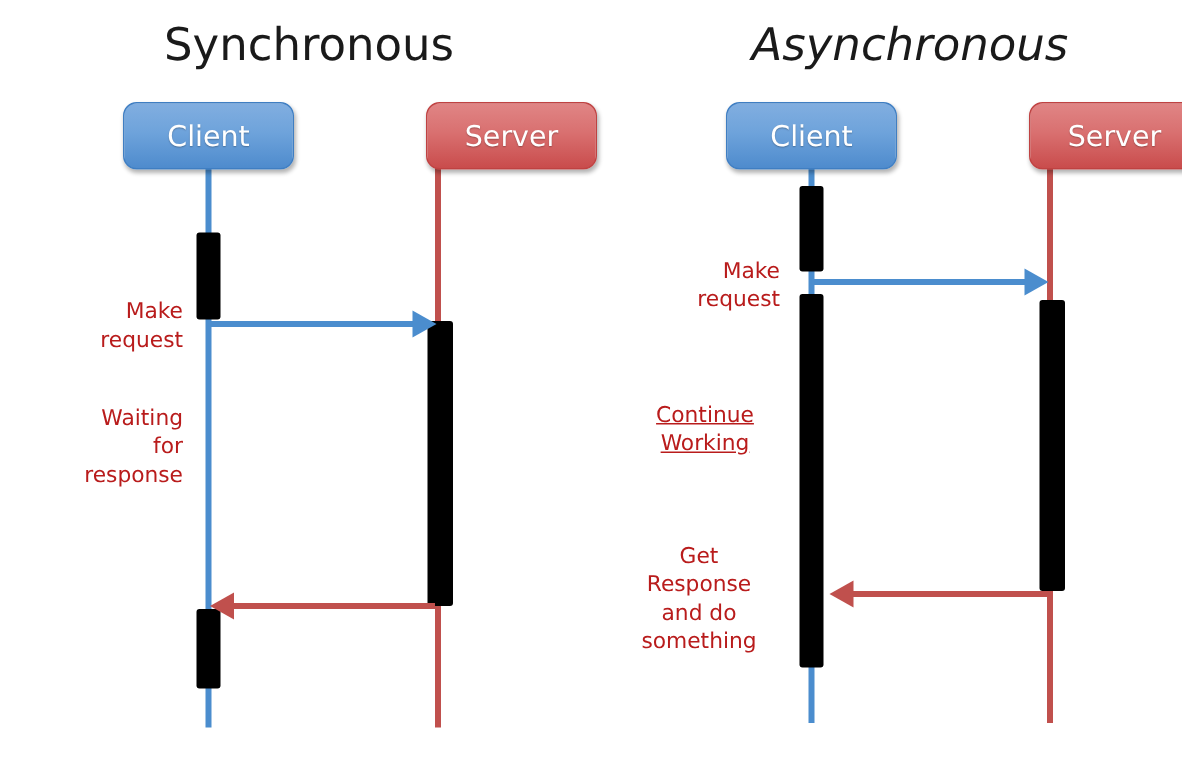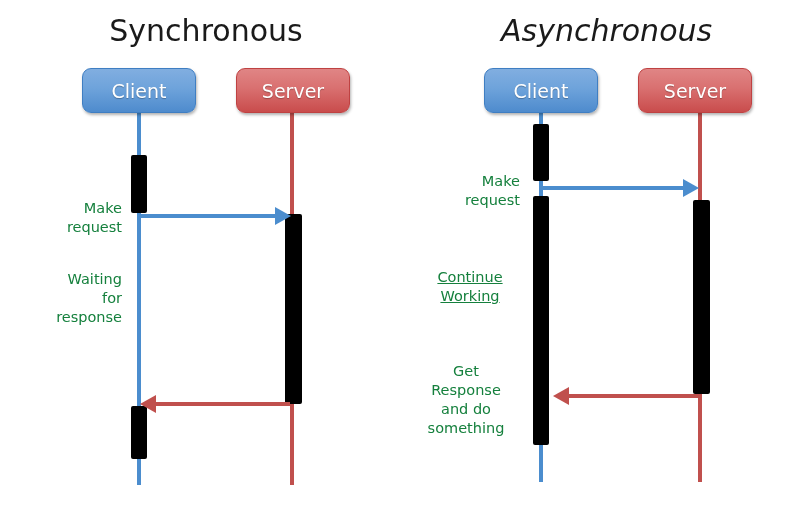--- a/index.html
+++ b/index.html
@@ -42,20 +42,21 @@
     box-shadow: 1px 2px 3px rgba(0,0,0,0.30);
   }
   .actor-client {
     background: linear-gradient(to bottom, #81aee0 0%, #6ea3db 45%, #4e8bcd 100%);
     border: 1px solid #3f7ec2;
     align-items: center;
   }
   .actor-server {
     background: linear-gradient(to bottom, #e08585 0%, #d97070 45%, #c94c4c 100%);
     border: 1px solid #bf4242;
+    margin-left: 48px;
   }
   .lifeline {
     position: absolute;
     width: 4px;
   }
   .lifeline-client { background: #4b8dce; }
   .lifeline-server { background: #c0504d; }
   .activation {
     position: absolute;
     background: #000000;
@@ -78,21 +79,21 @@
   }
   .arrow-left-red {
     border-top: 9px solid transparent;
     border-bottom: 9px solid transparent;
     border-right: 16px solid #c0504d;
   }
   .msg-label {
     position: absolute;
     font-size: 14.5px;
     line-height: 19px;
-    color: #15803d;
+    color: #b91c1c;
     text-align: right;
     white-space: pre-line;
   }
 </style>
 </head>
 <body>
 
 <div class="canvas">
 
   <div>

